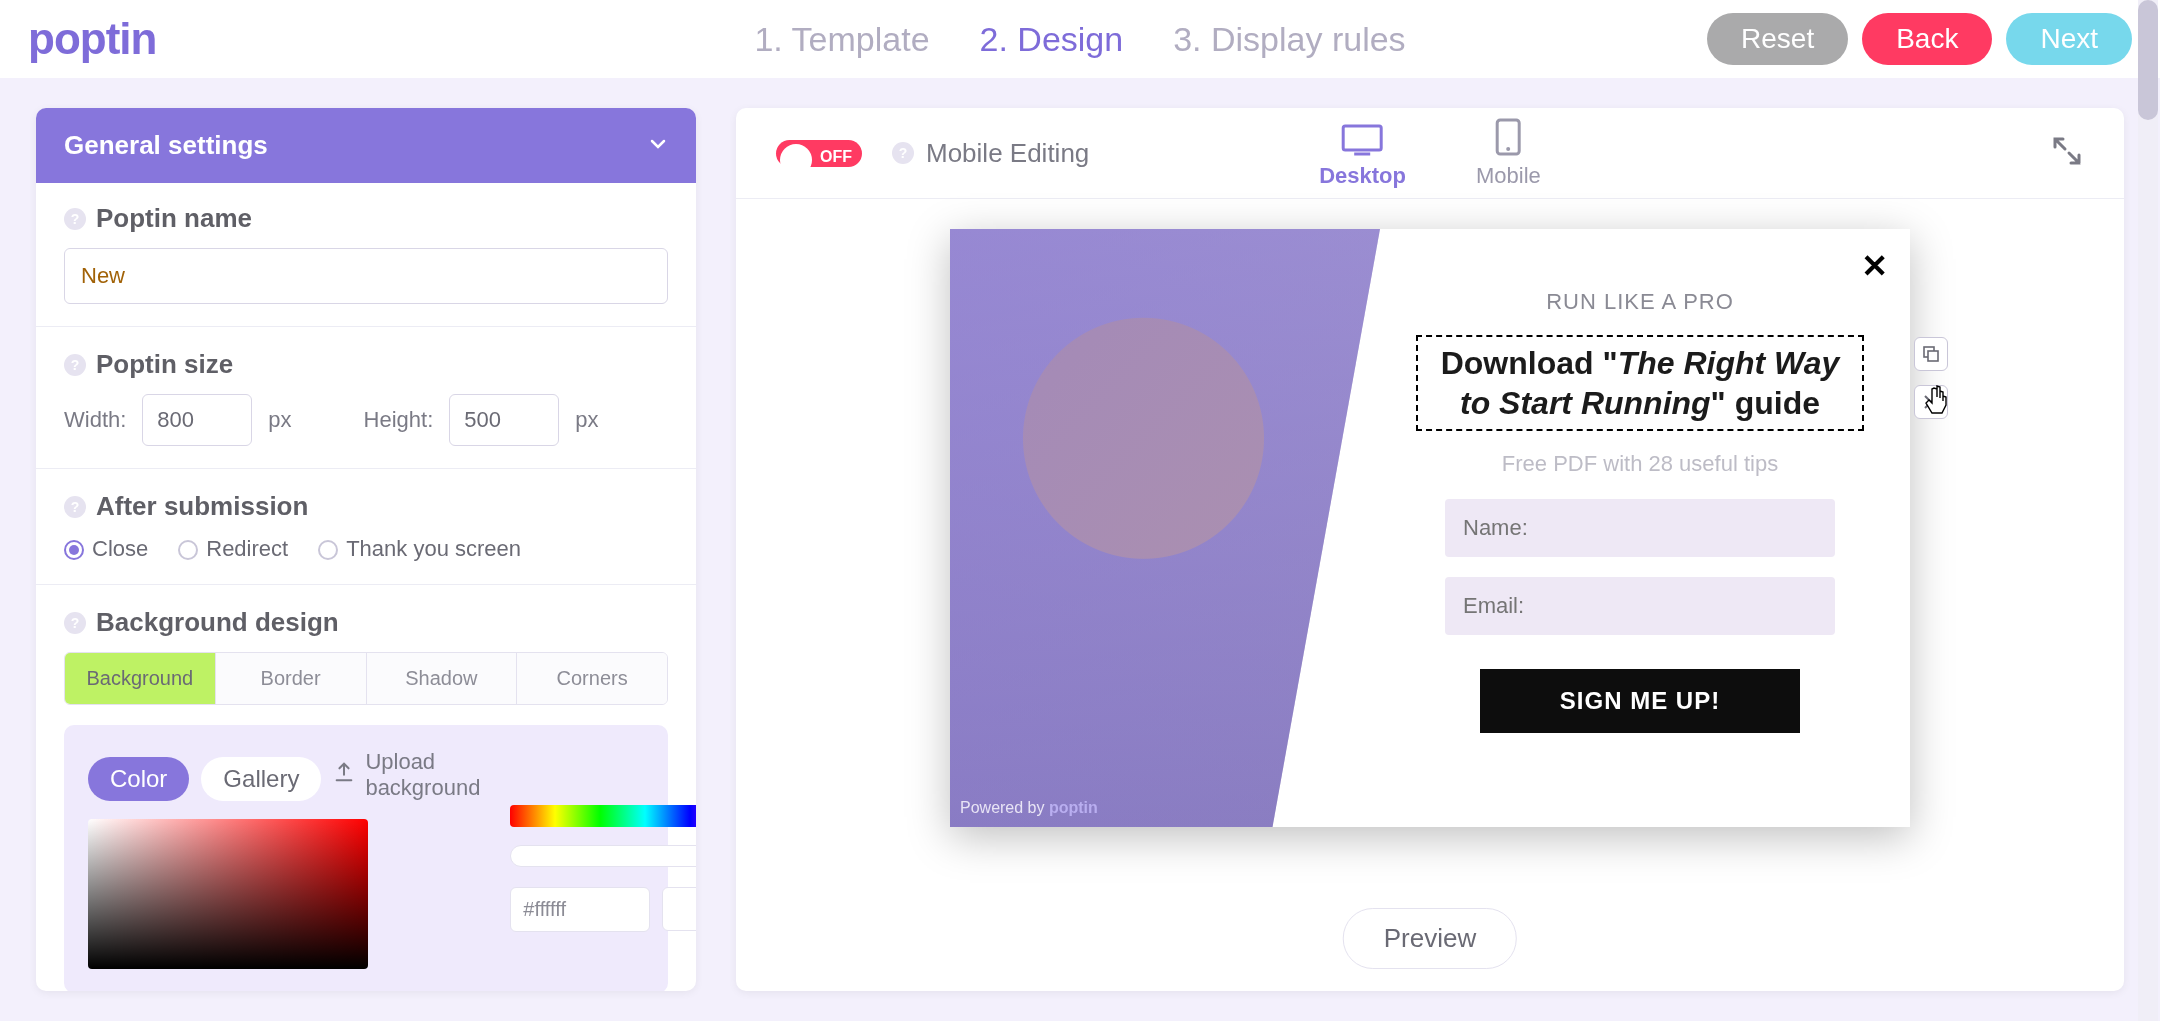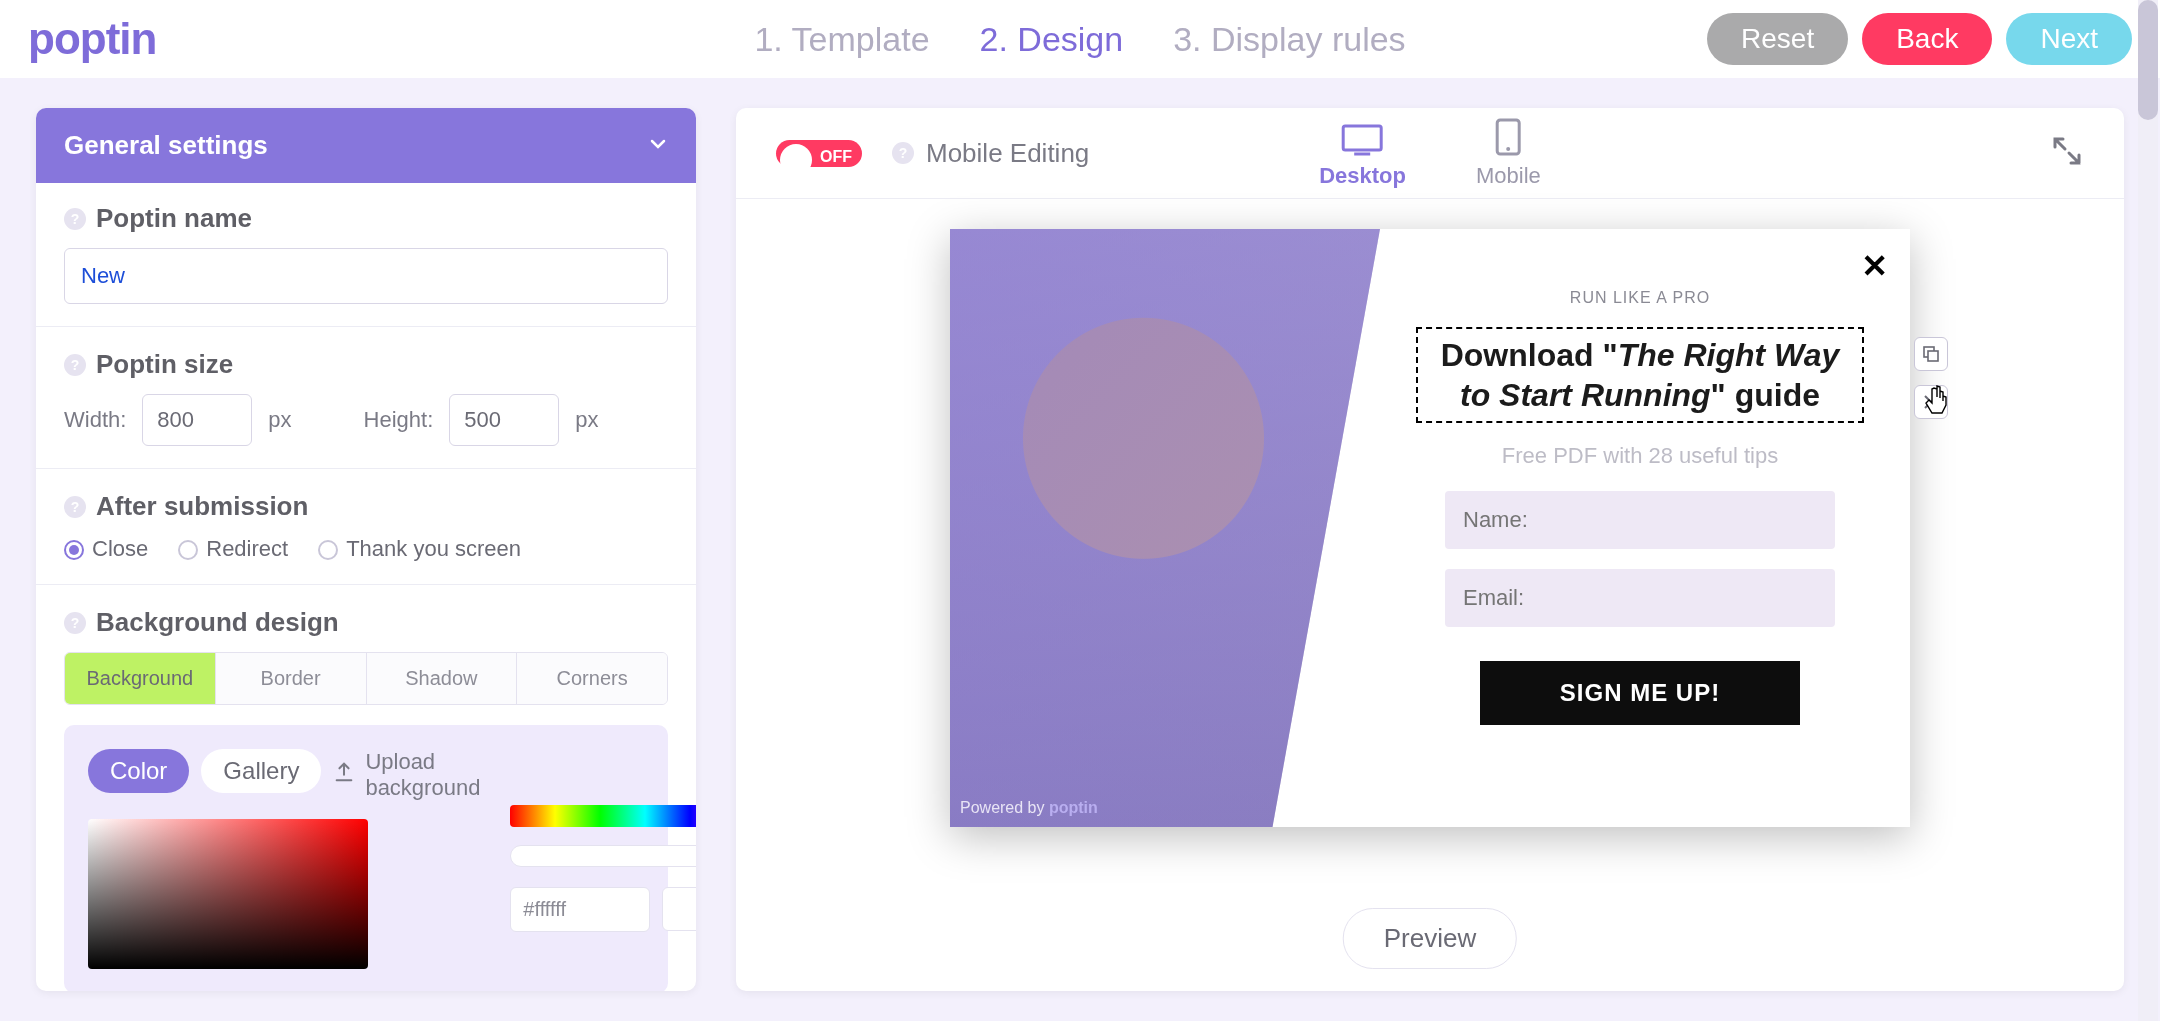--- a/index.html
+++ b/index.html
@@ -22,35 +22,35 @@
   
   .main { display:flex; gap:40px; padding:30px 36px; height: calc(100% - 78px); }
   .sidebar { width:660px; background:#fff; border-radius:10px; box-shadow:0 2px 8px rgba(0,0,0,0.06); overflow:hidden; }
   .canvas  { flex:1; background:#fff; border-radius:10px; box-shadow:0 2px 8px rgba(0,0,0,0.06); position:relative; }
 
   
   .section-header { background:#8776dc; color:#fff; font-size:26px; font-weight:600; padding:22px 28px; display:flex; justify-content:space-between; align-items:center; }
   .section-body { padding:20px 28px; }
   .field-label { font-size:26px; font-weight:700; color:#5f5f66; display:flex; align-items:center; gap:10px; margin-bottom:14px; }
   .help-dot { width:22px;height:22px;border-radius:50%;background:#e6e3f0;color:#fff;display:flex;align-items:center;justify-content:center;font-size:14px;font-weight:700;}
-  .text-input { width:100%; border:1px solid #d9d6e6; border-radius:6px; padding:14px 16px; font-size:22px; color:#1d4ed8; }
+  .text-input { width:100%; border:1px solid #d9d6e6; border-radius:6px; padding:14px 16px; font-size:22px; color:#a16207; }
   .divider { height:1px; background:#ececf4; margin:22px -28px; }
   .size-row { display:flex; align-items:center; gap:16px; font-size:22px; color:#7a7a85;}
   .size-input { width:110px; border:1px solid #d9d6e6; border-radius:6px; padding:12px 14px; font-size:22px; color:#6a6a74; text-align:left;}
   .radio-row { display:flex; align-items:center; gap:30px; margin-top:6px; font-size:22px; color:#6a6a74; }
   .radio { width:20px;height:20px;border-radius:50%;border:2px solid #c9c6d8;display:inline-block;vertical-align:middle;margin-right:8px;position:relative;}
   .radio.checked { border-color:#8776dc; }
   .radio.checked::after{content:"";width:10px;height:10px;background:#8776dc;border-radius:50%;position:absolute;top:3px;left:3px;}
   .bg-tabs { display:flex; border:1px solid #e4e2ef; border-radius:6px; overflow:hidden; margin-top:6px;}
   .bg-tab { flex:1; text-align:center; padding:14px 0; font-size:20px; color:#8d8d97; background:#fbfbfd; border-right:1px solid #e4e2ef; cursor:pointer;}
   .bg-tab:last-child{border-right:none;}
   .bg-tab.active{background:#bef264; color:#6a6a74;}
   .picker-area { background:#efeafc; border-radius:10px; padding:24px; margin-top:20px; display:flex; gap:30px; align-items:flex-start;}
   .picker-left { flex:0 0 280px; }
-  .mode-pills { display:flex; gap:12px; margin-bottom:18px; align-items:flex-start;}
+  .mode-pills { display:flex; gap:12px; margin-bottom:18px; align-items:flex-end;}
   .pill { padding:8px 22px; border-radius:24px; font-size:24px; cursor:pointer; background:#fff; color:#6a6a74;}
   .pill.active { background:#8776dc; color:#fff; }
   .upload-link { margin-left:auto; display:flex; align-items:center; gap:10px; font-size:22px; color:#7a7a85; cursor:pointer;}
   .sat-box { width:280px; height:150px; border-radius:4px; background:linear-gradient(to top, #000, rgba(0,0,0,0)), linear-gradient(to right, #fff, #ff0000);}
   .hue-bar { width:270px;height:22px;border-radius:4px;background:linear-gradient(to right,#ff0000,#ffff00,#00ff00,#00ffff,#0000ff,#ff00ff,#ff0000);}
   .alpha-bar{ width:270px;height:22px;border-radius:14px;border:1px solid #e4e2ef;background:#fff;margin-top:18px;}
   .hex-row { display:flex; gap:12px; margin-top:20px;}
   .hex-input{ width:140px;border:1px solid #e4e2ef;border-radius:6px;padding:10px 12px;font-size:20px;color:#8b8b95;background:#fff;}
   .swatch { width:110px;height:44px;border:1px solid #e4e2ef;border-radius:6px;background:#fff;}
   .picker-right{flex:1;}
@@ -68,21 +68,21 @@
   .expand-icon{ margin-left:auto;cursor:pointer; color:#7a7a85;}
   .canvas-divider{height:1px;background:#ececf4;}
 
   
   .popup-stage { position:relative; height:calc(100% - 200px); }
   .popup { width:960px; height:598px; background:#fff; box-shadow:0 10px 40px rgba(0,0,0,0.25); position:absolute; left:50%; top:30px; transform:translateX(-50%); display:flex; }
   .popup-img { width:430px; height:100%; background:linear-gradient(135deg, rgba(130,110,220,0.55), rgba(130,110,220,0.35)), radial-gradient(circle at 45% 35%, #c8a890 0 120px, transparent 121px), linear-gradient(#b0a8c8,#8f86b2); position:relative; clip-path: polygon(0 0, 100% 0, 75% 100%, 0 100%);}
   .popup-img .powered{position:absolute;left:10px;bottom:10px;font-size:16px;color:#e8e4f5;}
   .popup-content{ flex:1; padding:36px 40px 30px 30px; position:relative; text-align:center;}
   .close-x{position:absolute;top:18px;right:22px;font-size:32px;font-weight:700;cursor:pointer;}
-  .eyebrow{font-size:16px;color:#8a8a94;letter-spacing:1px;margin-top:24px;}
+  .eyebrow{font-size:22px;color:#8a8a94;letter-spacing:1px;margin-top:24px;}
   .headline-box{ border:2px dashed #000; padding:6px 8px; margin:20px 6px 0; font-size:32px; font-weight:800; color:#1b1b1b; line-height:1.25;}
   .headline-box .italic{font-style:italic;}
   .subhead{ font-size:22px;color:#bdbcc6; margin-top:20px;}
   .popup-input{ display:block;width:390px;margin:22px auto 0;background:#eee8f5;border:none;border-radius:4px;padding:16px 18px;font-size:22px;color:#c2410c;}
   .popup-input + .popup-input{margin-top:20px;}
   .signup-btn{display:block;width:320px;margin:34px auto 0;background:#0d0d0d;color:#fff;border:none;padding:18px 0;font-size:24px;font-weight:800;letter-spacing:1px;cursor:pointer;}
   .float-tools{position:absolute;right:-38px;top:108px;display:flex;flex-direction:column;gap:14px;}
   .tool-btn{width:34px;height:34px;border:1px solid #c9c6d8;border-radius:6px;background:#fff;display:flex;align-items:center;justify-content:center;cursor:pointer;color:#6a6a74;}
   .cursor-hand{position:absolute;right:-40px;top:156px;font-size:26px;pointer-events:none;}
 

